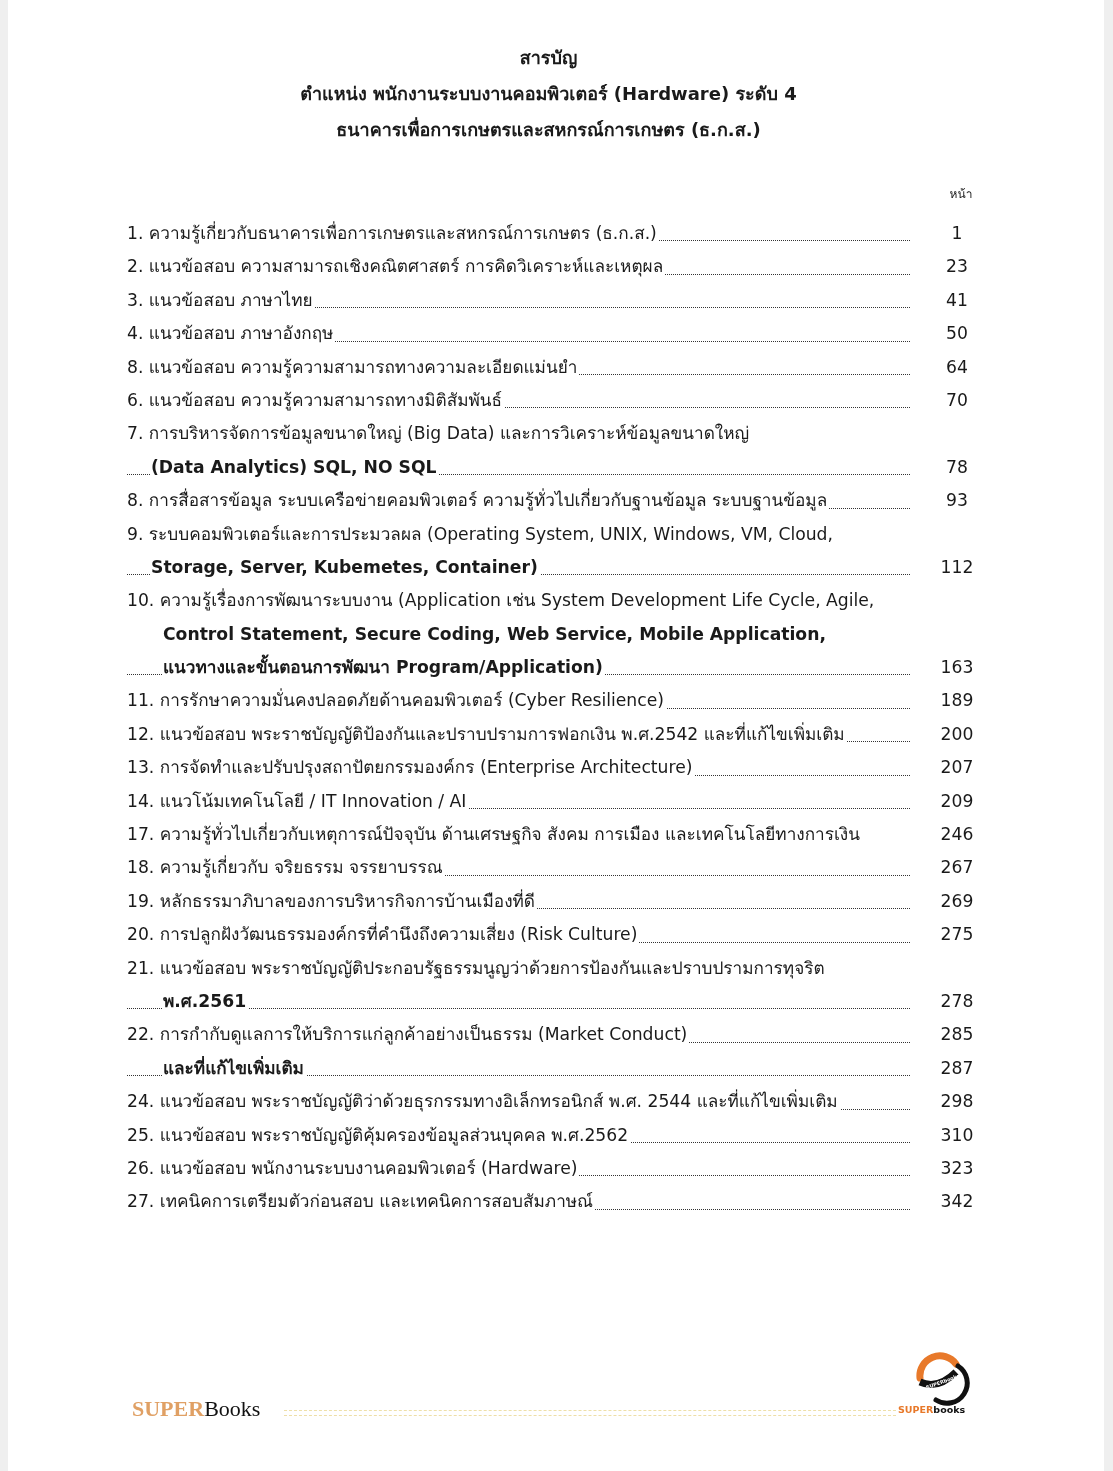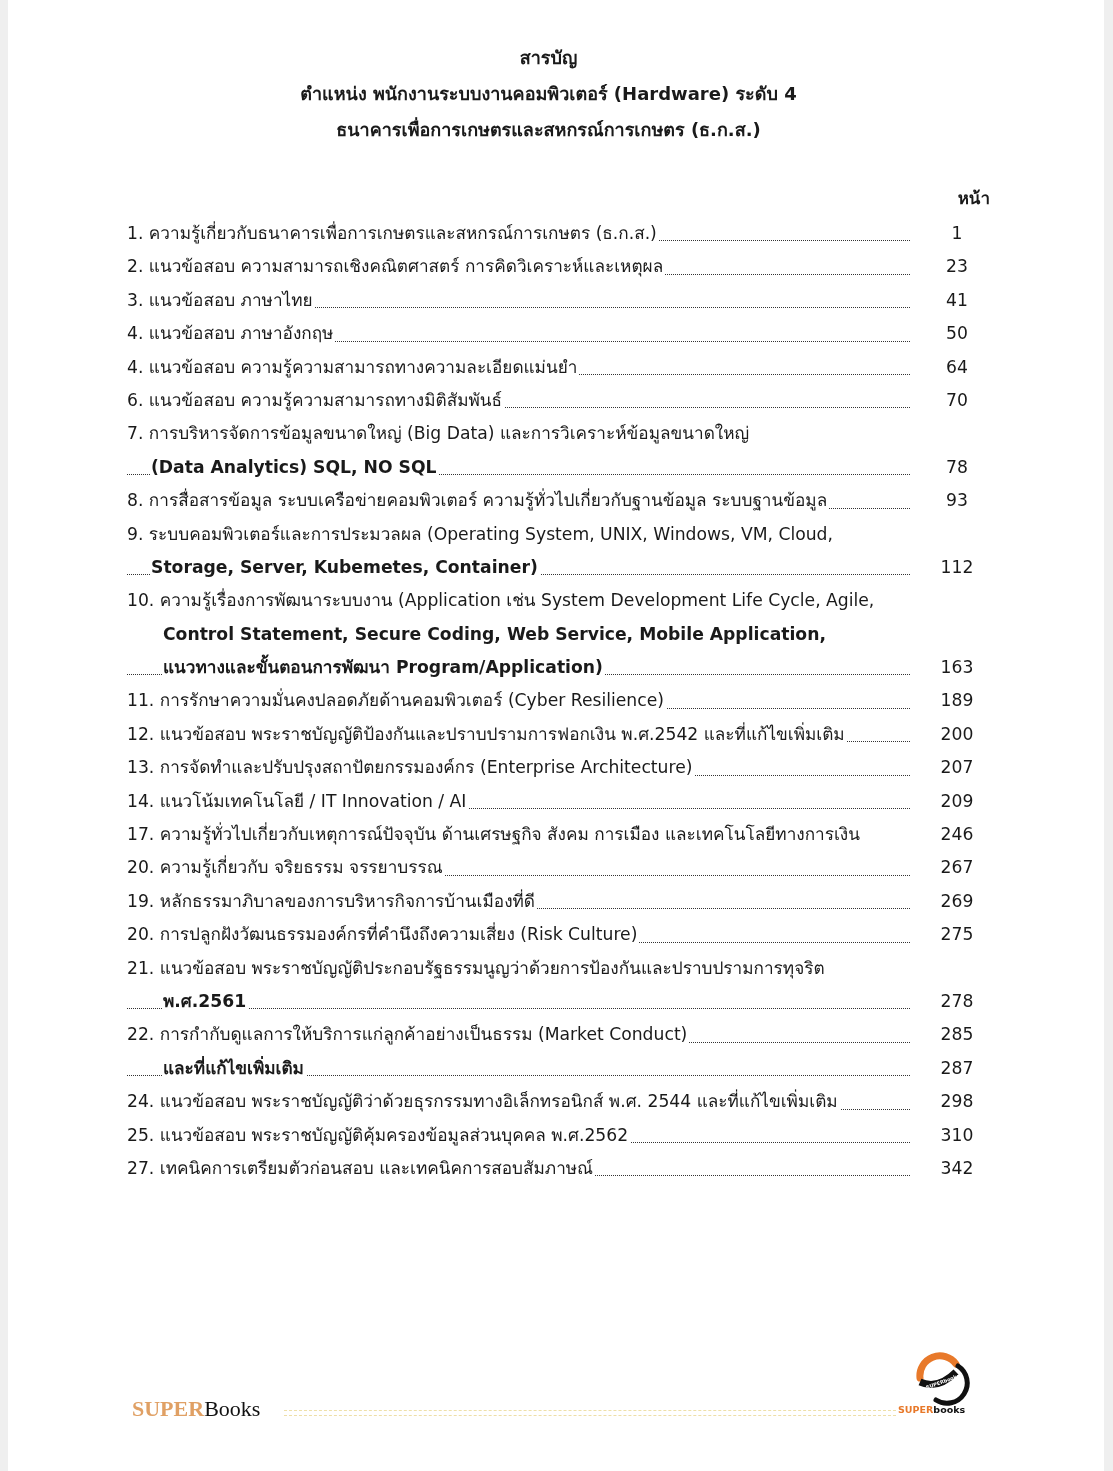--- a/index.html
+++ b/index.html
@@ -37,23 +37,23 @@
       font-size: 18px;
       line-height: 36px;
       color: #1a1a1a;
       white-space: nowrap;
     }
     .page-col-header {
       position: absolute;
       left: 932px;
       top: 184px;
       width: 58px;
-      text-align: right;
-      font-weight: bold;
-      font-size: 17px;
+      text-align: center;
+      font-weight: normal;
+      font-size: 12px;
     }
     .toc {
       position: absolute;
       left: 127px;
       top: 217px;
       width: 863px;
     }
     .toc-line {
       position: relative;
       height: 33.4px;
@@ -159,21 +159,21 @@
     </div>
     <div class="toc-line">
       <div class="text-wrap"><span class="dots"></span><span class="txt">3. แนวข้อสอบ ภาษาไทย</span></div>
       <span class="pg">41</span>
     </div>
     <div class="toc-line">
       <div class="text-wrap"><span class="dots"></span><span class="txt">4. แนวข้อสอบ ภาษาอังกฤษ</span></div>
       <span class="pg">50</span>
     </div>
     <div class="toc-line">
-      <div class="text-wrap"><span class="dots"></span><span class="txt">4. แนวข้อสอบ ความรู้ความสามารถทางความละเอียดแม่นยำ</span></div>
+      <div class="text-wrap"><span class="dots"></span><span class="txt">8. แนวข้อสอบ ความรู้ความสามารถทางความละเอียดแม่นยำ</span></div>
       <span class="pg">64</span>
     </div>
     <div class="toc-line">
       <div class="text-wrap"><span class="dots"></span><span class="txt">6. แนวข้อสอบ ความรู้ความสามารถทางมิติสัมพันธ์</span></div>
       <span class="pg">70</span>
     </div>
     <div class="toc-line no-dots">
       <div class="text-wrap"><span class="txt">7. การบริหารจัดการข้อมูลขนาดใหญ่ (Big Data) และการวิเคราะห์ข้อมูลขนาดใหญ่</span></div>
     </div>
     <div class="toc-line">
@@ -215,21 +215,21 @@
     </div>
     <div class="toc-line">
       <div class="text-wrap"><span class="dots"></span><span class="txt">14. แนวโน้มเทคโนโลยี / IT Innovation / AI</span></div>
       <span class="pg">209</span>
     </div>
     <div class="toc-line no-dots">
       <div class="text-wrap"><span class="txt">17. ความรู้ทั่วไปเกี่ยวกับเหตุการณ์ปัจจุบัน ด้านเศรษฐกิจ สังคม การเมือง และเทคโนโลยีทางการเงิน</span></div>
       <span class="pg">246</span>
     </div>
     <div class="toc-line">
-      <div class="text-wrap"><span class="dots"></span><span class="txt">20. ความรู้เกี่ยวกับ จริยธรรม จรรยาบรรณ</span></div>
+      <div class="text-wrap"><span class="dots"></span><span class="txt">18. ความรู้เกี่ยวกับ จริยธรรม จรรยาบรรณ</span></div>
       <span class="pg">267</span>
     </div>
     <div class="toc-line">
       <div class="text-wrap"><span class="dots"></span><span class="txt">19. หลักธรรมาภิบาลของการบริหารกิจการบ้านเมืองที่ดี</span></div>
       <span class="pg">269</span>
     </div>
     <div class="toc-line">
       <div class="text-wrap"><span class="dots"></span><span class="txt">20. การปลูกฝังวัฒนธรรมองค์กรที่คำนึงถึงความเสี่ยง (Risk Culture)</span></div>
       <span class="pg">275</span>
     </div>
@@ -248,20 +248,24 @@
       <div class="text-wrap indent-2"><span class="dots"></span><span class="txt">และที่แก้ไขเพิ่มเติม</span></div>
       <span class="pg">287</span>
     </div>
     <div class="toc-line">
       <div class="text-wrap"><span class="dots"></span><span class="txt">24. แนวข้อสอบ พระราชบัญญัติว่าด้วยธุรกรรมทางอิเล็กทรอนิกส์ พ.ศ. 2544 และที่แก้ไขเพิ่มเติม</span></div>
       <span class="pg">298</span>
     </div>
     <div class="toc-line">
       <div class="text-wrap"><span class="dots"></span><span class="txt">25. แนวข้อสอบ พระราชบัญญัติคุ้มครองข้อมูลส่วนบุคคล พ.ศ.2562</span></div>
       <span class="pg">310</span>
+    </div>
+    <div class="toc-line">
+      <div class="text-wrap"><span class="dots"></span><span class="txt">26. แนวข้อสอบ พนักงานระบบงานคอมพิวเตอร์ (Hardware)</span></div>
+      <span class="pg">323</span>
     </div>
     <div class="toc-line">
       <div class="text-wrap"><span class="dots"></span><span class="txt">27. เทคนิคการเตรียมตัวก่อนสอบ และเทคนิคการสอบสัมภาษณ์</span></div>
       <span class="pg">342</span>
     </div>
   </div>
 
 <div class="footer"><span class="brand-super">SUPER</span><span class="brand-books">Books</span></div>
 
 <div class="footer-rule"></div>

